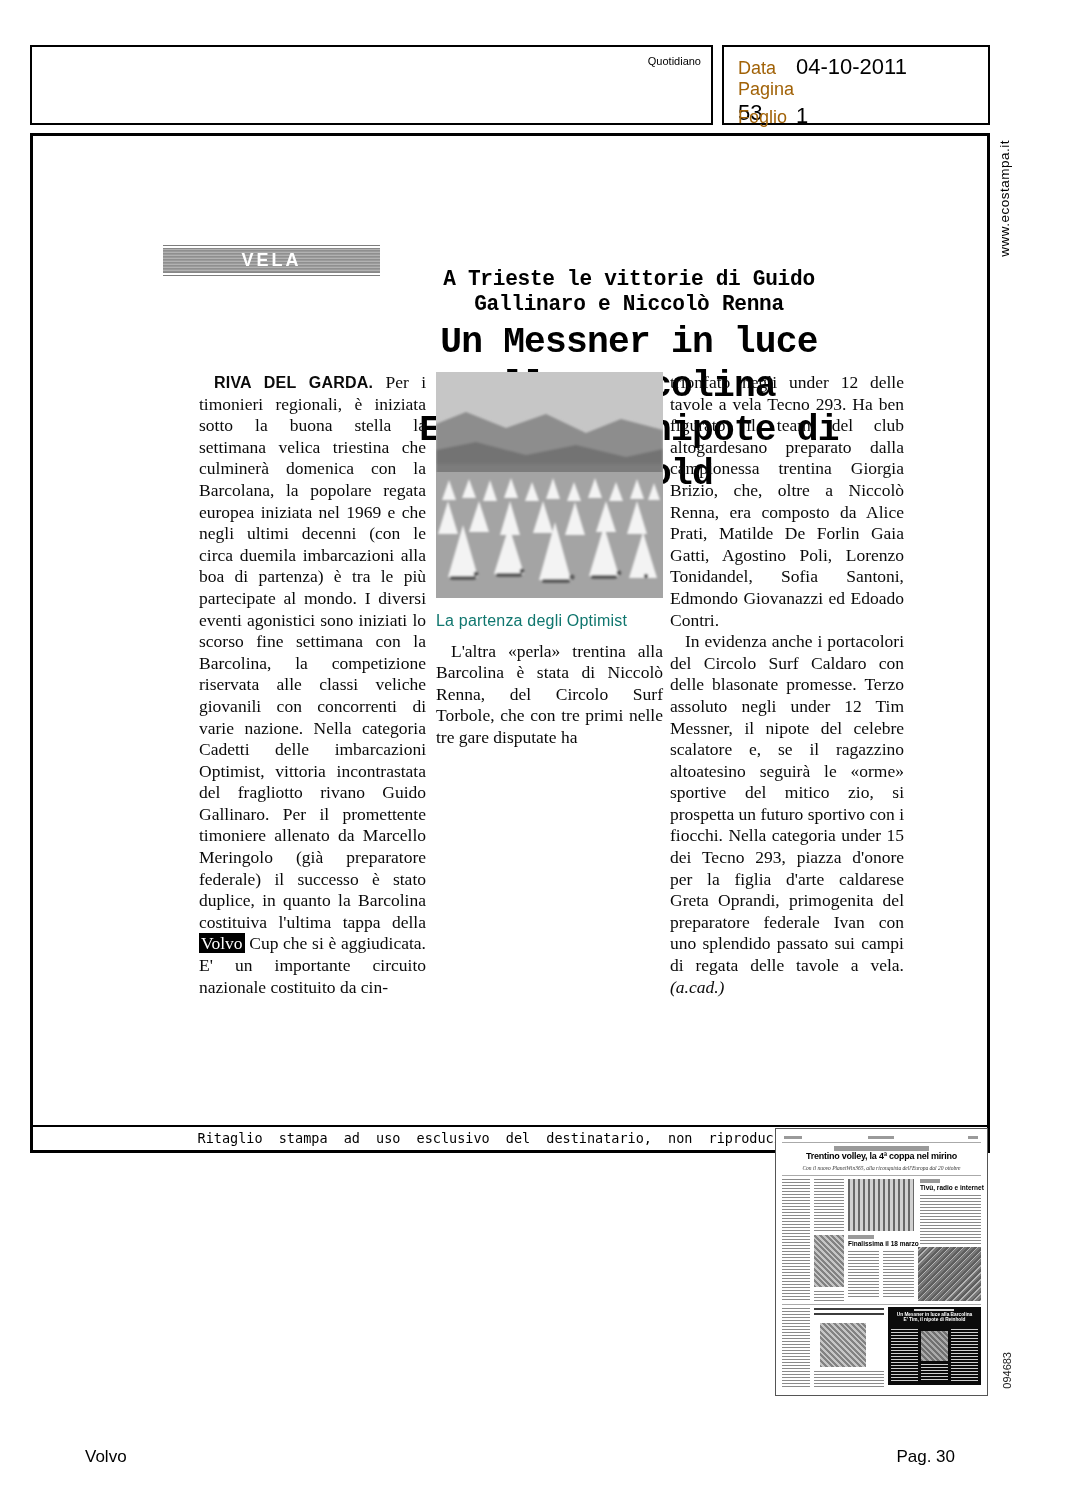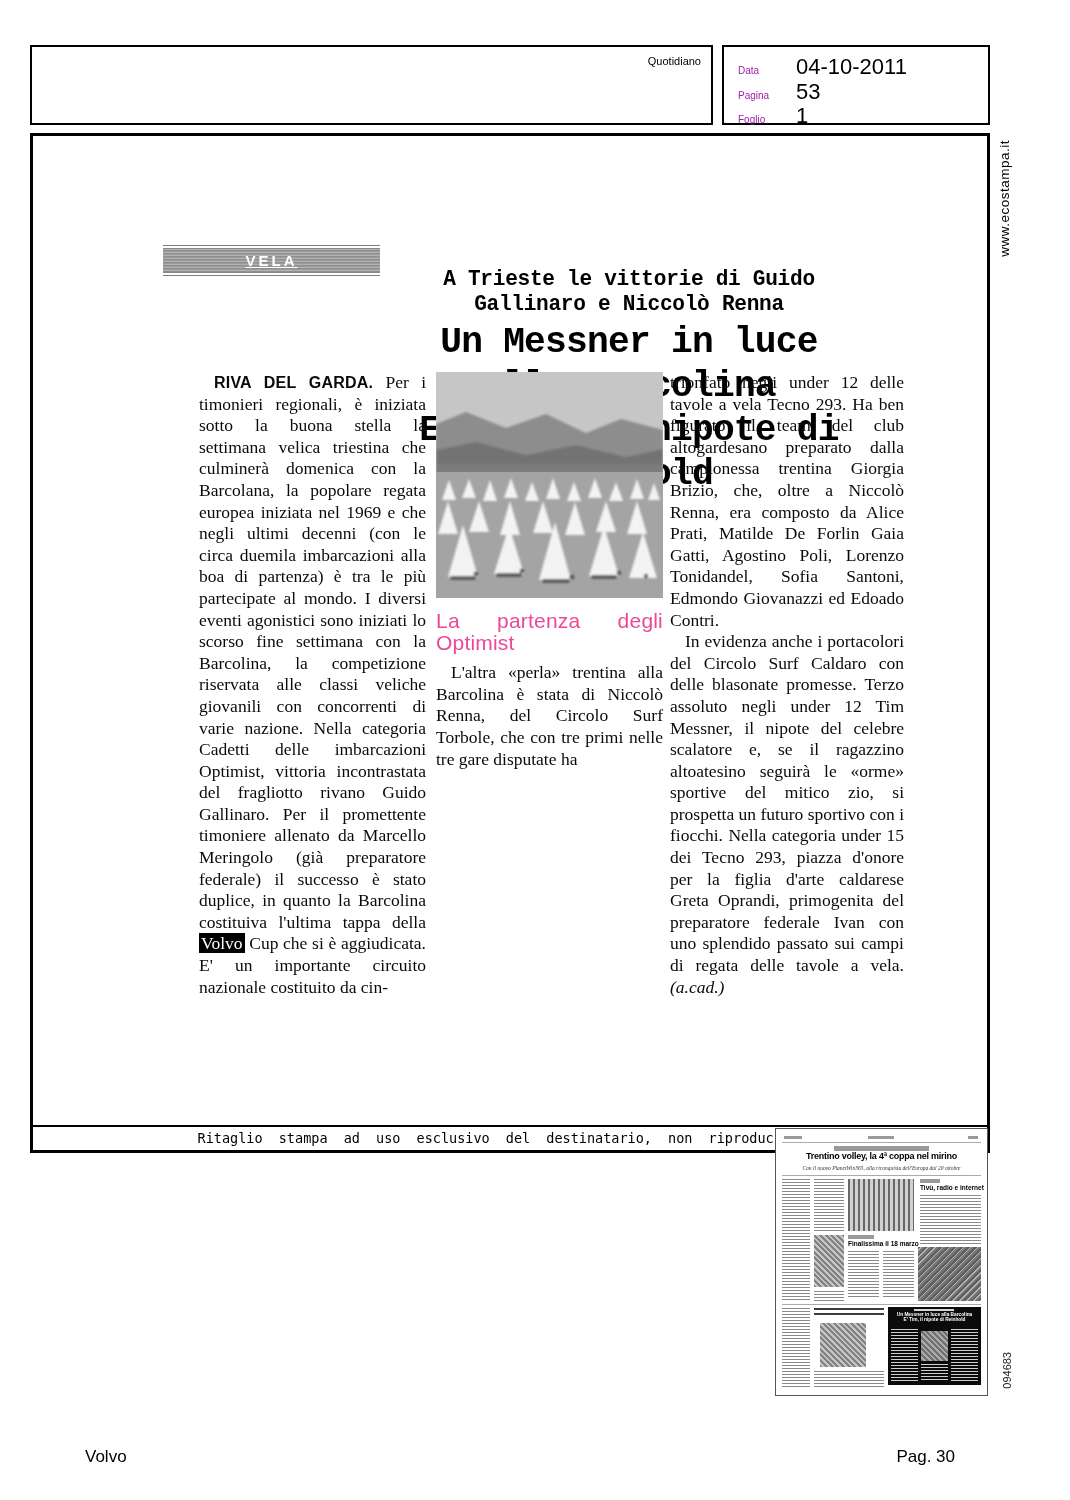--- a/index.html
+++ b/index.html
@@ -9,64 +9,64 @@
   
   .hdr-box{position:absolute;border:2px solid #000;background:#fff;box-sizing:border-box;}
   #hdr-left{left:30px;top:45px;width:683px;height:80px;}
   #hdr-right{left:722px;top:45px;width:268px;height:80px;}
   #masthead{position:absolute;left:24px;top:10px;}
   #masthead .logo{font-weight:bold;font-size:47px;line-height:40px;letter-spacing:-2px;
                   transform:scaleX(.88);transform-origin:0 0;white-space:nowrap;}
   #masthead .tagline{width:204px;text-align:center;font-size:7px;letter-spacing:.4px;margin-top:3px;color:#111;}
   #quotidiano-label{position:absolute;right:10px;top:8px;font-size:11px;}
   .meta-row{position:absolute;left:14px;display:flex;align-items:baseline;}
-  .meta-row .lbl{font-size:10px;color:#a21caf;width:58px;}
+  .meta-row .lbl{font-size:18px;color:#a16207;width:58px;}
   .meta-row .val{font-size:22px;color:#000;}
-  #row-data{top:7px;} #row-pagina{top:32px;} #row-foglio{top:56px;}
+  #row-data{top:7px;} #row-pagina{top:32px;flex-direction:column;} #row-foglio{top:56px;}
 
   
   #main-frame{position:absolute;left:30px;top:133px;width:960px;height:1020px;
               border:3px solid #000;box-sizing:border-box;background:#fff;}
   #disclaimer-strip{position:absolute;left:0;bottom:0;width:100%;height:25px;border-top:2px solid #000;
               box-sizing:border-box;text-align:center;font-family:"DejaVu Sans Mono",monospace;
               font-size:13.5px;word-spacing:8px;padding-top:3px;}
 
   
   .vert{position:absolute;writing-mode:vertical-rl;transform:rotate(180deg);white-space:nowrap;}
   #watermark{left:997px;top:140px;font-size:13.5px;letter-spacing:.5px;color:#000;}
   #press-code{left:1001px;top:1352px;font-size:11px;color:#222;}
 
   
   #vela-band{position:absolute;left:163px;top:245px;width:217px;border-top:1px solid #7d7d7d;
              border-bottom:1px solid #7d7d7d;padding:2px 0;}
   #vela-band .band-inner{height:23px;border-top:1px solid #888;border-bottom:1px solid #888;
      background:repeating-linear-gradient(0deg,#8f8f8f 0 1px,#b2b2b2 1px 2px,#9b9b9b 2px 3px);
-     color:#fff;font-weight:bold;font-size:15px;letter-spacing:3px;
-     display:flex;align-items:center;justify-content:center;text-decoration:underline;}
+     color:#fff;font-weight:bold;font-size:18px;letter-spacing:3px;
+     display:flex;align-items:center;justify-content:center;}
 
   
   #title-block{position:absolute;left:388px;top:235px;width:482px;text-align:center;
                font-family:Liberation Mono, monospace;margin-top:32px;}
   #kicker{font-size:22px;font-weight:bold;letter-spacing:-.3px;transform:scaleX(.96);transform-origin:50% 0;}
   #headline{font-size:37px;font-weight:bold;line-height:44px;letter-spacing:-.8px;margin-top:3px;
             transform:scaleX(.98);transform-origin:50% 0;}
 
   
   .col{position:absolute;top:372px;width:227px;font-family:"Liberation Serif",serif;
        font-size:17.5px;line-height:21.6px;text-align:justify;color:#0a0a0a;margin-left:36px;}
   #col1{left:163px;} #col2{left:400px;} #col3{left:634px;width:234px;}
   .col p{margin:0;}
   .col p.indent{text-indent:15px;}
   .lead{font-family:"Liberation Sans",sans-serif;font-weight:bold;font-size:16px;letter-spacing:.2px;}
   .hl{background:#000;color:#fff;padding:0 2px;}
   .sig{font-style:italic;}
 
   
   #photo{width:227px;height:226px;display:block;}
-  #caption{font-family:"Liberation Sans",sans-serif;font-size:21px;color:#ec4899;
+  #caption{font-family:"Liberation Sans",sans-serif;font-size:16px;color:#0f766e;
            margin:12px 0 9px 0;letter-spacing:.2px;}
 
   
   #thumb{position:absolute;left:775px;top:1128px;width:213px;height:268px;border:1px solid #555;
          box-sizing:border-box;background:#fff;padding:6px 6px;}
   #thumb-inner{position:relative;width:199px;height:252px;}
   .abs{position:absolute;}
   .s50{transform:scale(.5);transform-origin:0 0;width:200%;display:block;text-align:center;}
   .tl{background:repeating-linear-gradient(to bottom,#8a8a8a 0 1px,transparent 1px 3px);}
   .tl-w{background:repeating-linear-gradient(to bottom,#cfcfcf 0 1px,transparent 1px 3px);}

